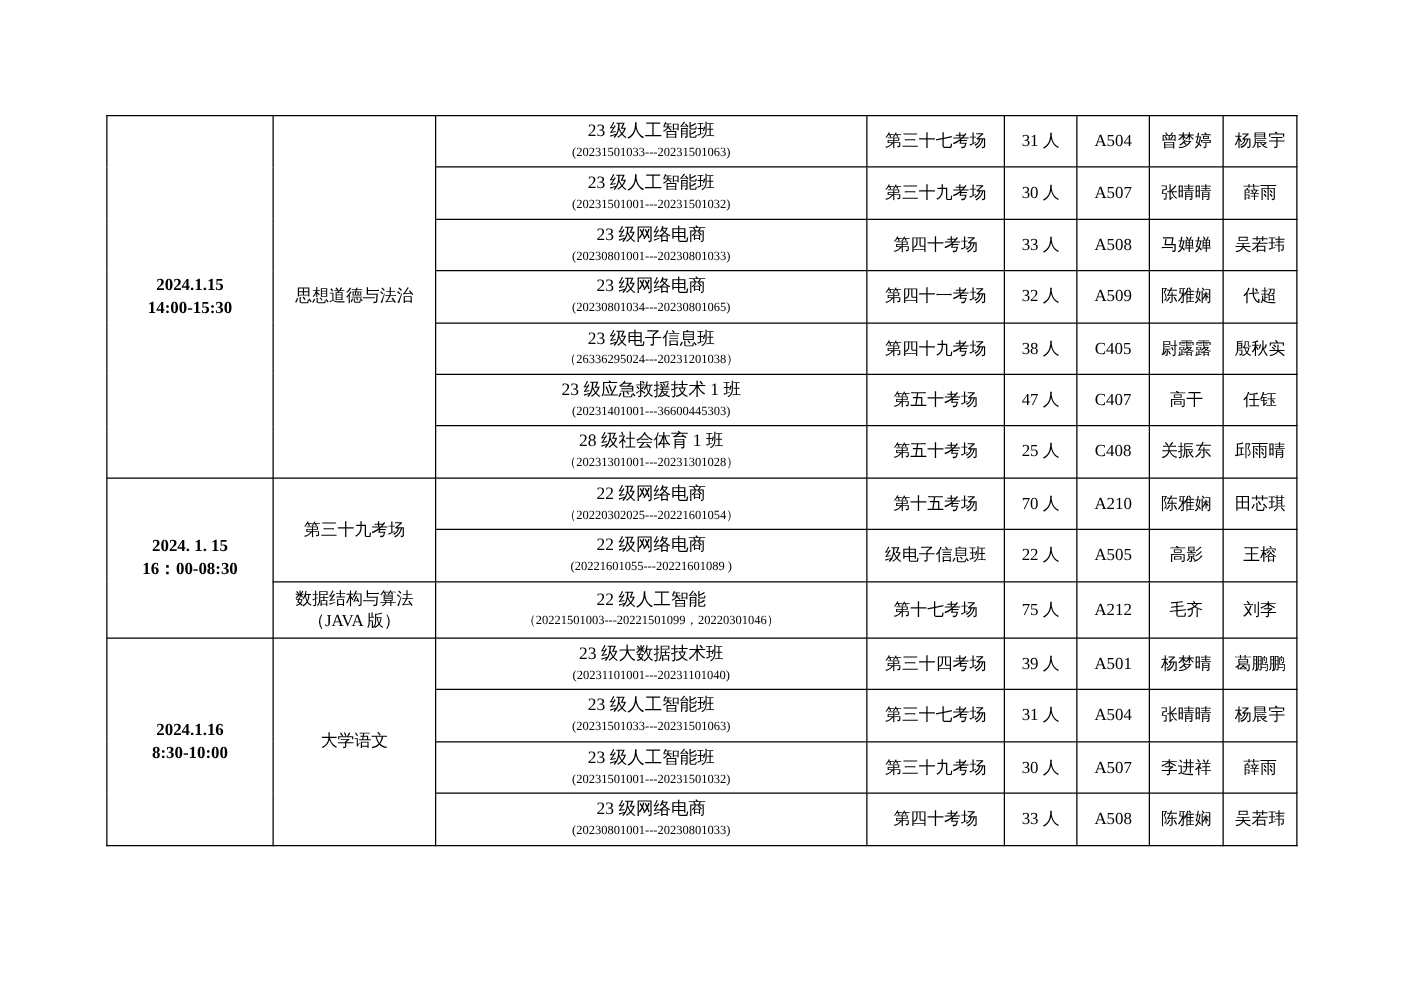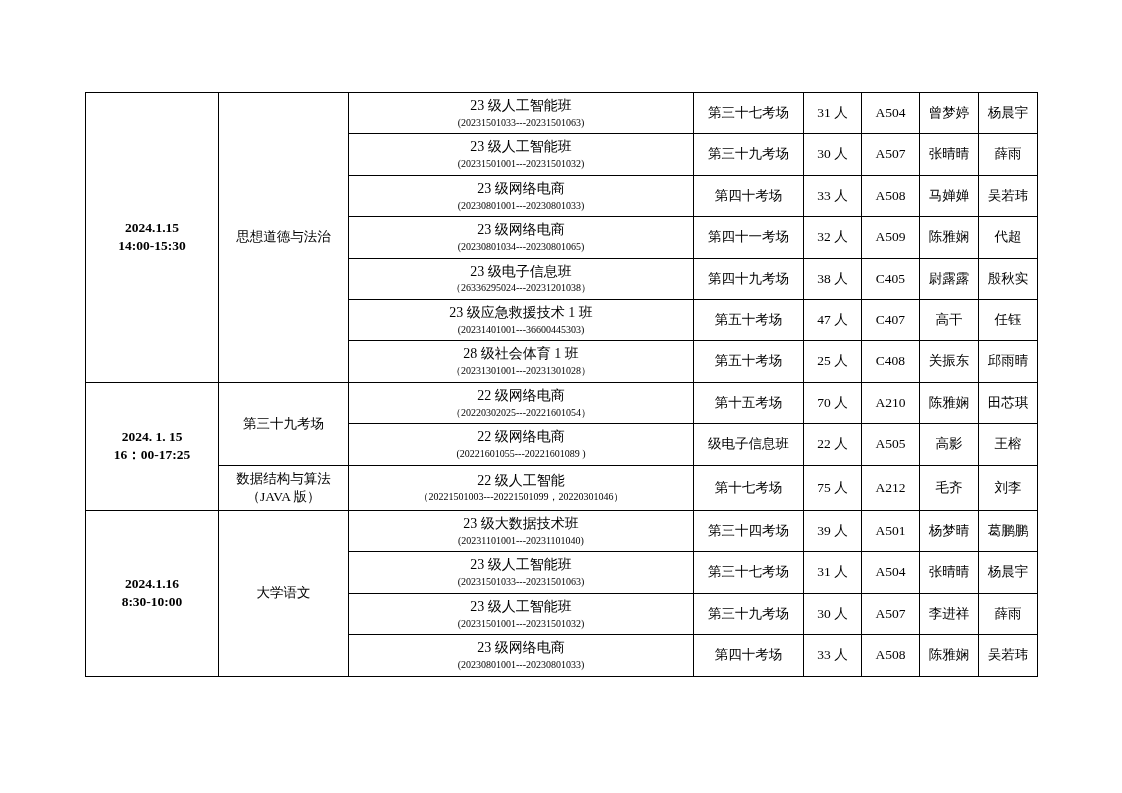--- a/index.html
+++ b/index.html
@@ -161,21 +161,21 @@
           </td>
           <td class="room-cell">第五十考场</td>
           <td class="count-cell">25 人</td>
           <td class="hall-cell">C408</td>
           <td class="person-cell">关振东</td>
           <td class="person-cell">邱雨晴</td>
         </tr>
         <tr>
           <td class="date-cell" rowspan="3">
             <div>2024. 1. 15</div>
-            <div>16：00-17:25</div>
+            <div>16：00-08:30</div>
           </td>
           <td class="course-cell" rowspan="2">
             <div>第三十九考场</div>
           </td>
           <td class="class-cell">
             <span class="line1">22 级网络电商</span>
             <span class="line2">（20220302025---20221601054）</span>
           </td>
           <td class="room-cell">第十五考场</td>
           <td class="count-cell">70 人</td>

